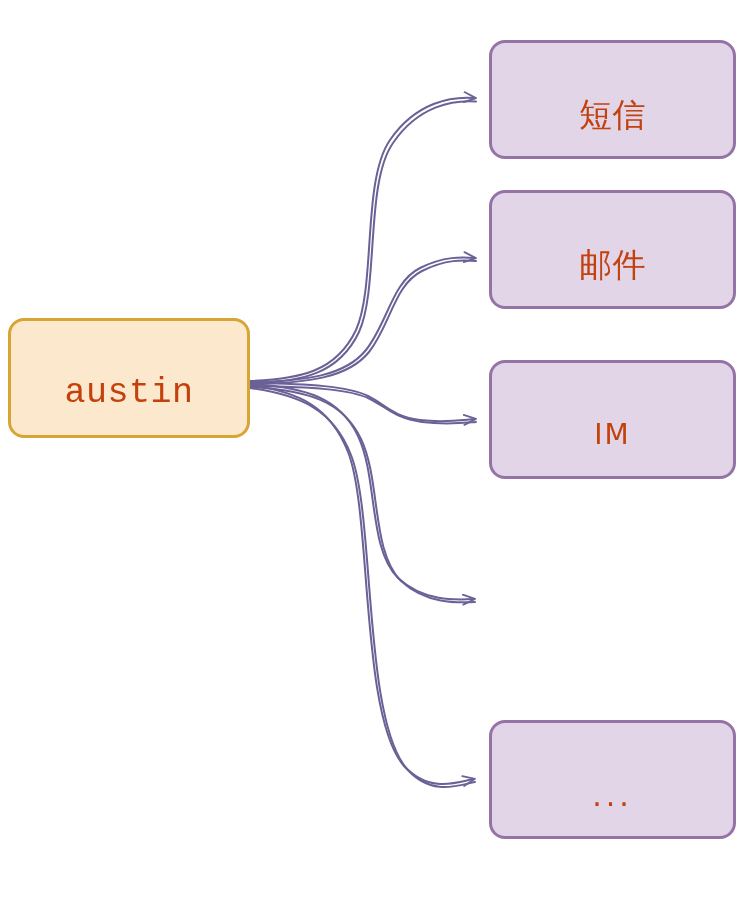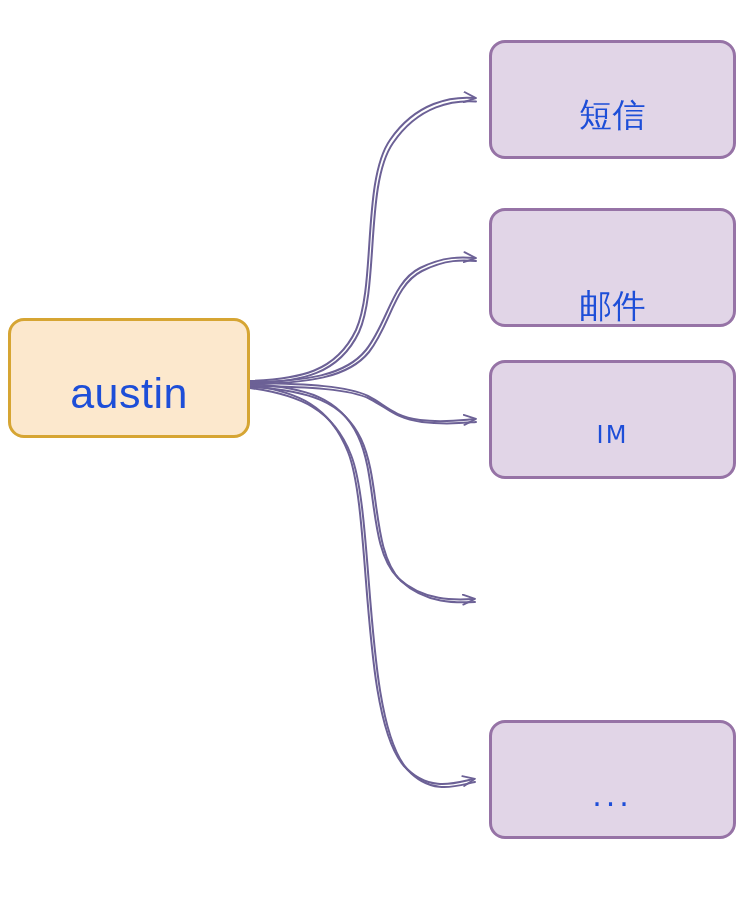--- a/index.html
+++ b/index.html
@@ -35,55 +35,55 @@
     align-items: center;
     justify-content: center;
     border-style: solid;
     border-width: 3px;
     border-radius: 16px;
     text-align: center;
     line-height: 1.1;
   }
   .node-label {
     display: block;
-    color: #1d4ed8;
+    color: #c2410c;
     letter-spacing: 0.5px;
     margin-top: 31px;
   }
   .node-source {
     left: 8px;
     top: 318px;
     width: 242px;
     height: 120px;
     background: #fce8cd;
     border-color: #d6a533;
   }
   .node-source .node-label {
-    font-family: Liberation Sans, sans-serif;
-    font-size: 43px;
+    font-family: Liberation Mono, monospace;
+    font-size: 35px;
     font-weight: 400;
   }
   .node-target {
     left: 489px;
     width: 247px;
     height: 119px;
     background: #e1d5e7;
     border-color: #9673a6;
   }
   .node-target .node-label {
     font-family: "DejaVu Sans", sans-serif;
     font-size: 33px;
     font-weight: 400;
   }
   .node-target.t0 { top: 40px; }
-  .node-target.t1 { top: 208px; align-items: flex-end; }
+  .node-target.t1 { top: 190px; }
   .node-target.t2 { top: 360px; }
   .node-target.t3 { top: 540px; }
   .node-target.t4 { top: 720px; }
-  .node-target.t2 .node-label { font-size: 24px; letter-spacing: 2px; }
+  .node-target.t2 .node-label { font-size: 28px; letter-spacing: 2px; }
   .node-target.t4 .node-label { font-size: 30px; letter-spacing: 4px; }
 </style>
 </head>
 <body>
 
 <div id="canvas">
 
   <svg id="edge-layer" viewBox="0 0 754 908" width="754" height="908" xmlns="http://www.w3.org/2000/svg">
     <defs>
       <marker id="openArrow" markerWidth="14" markerHeight="12" refX="12" refY="6" orient="auto" markerUnits="userSpaceOnUse">

